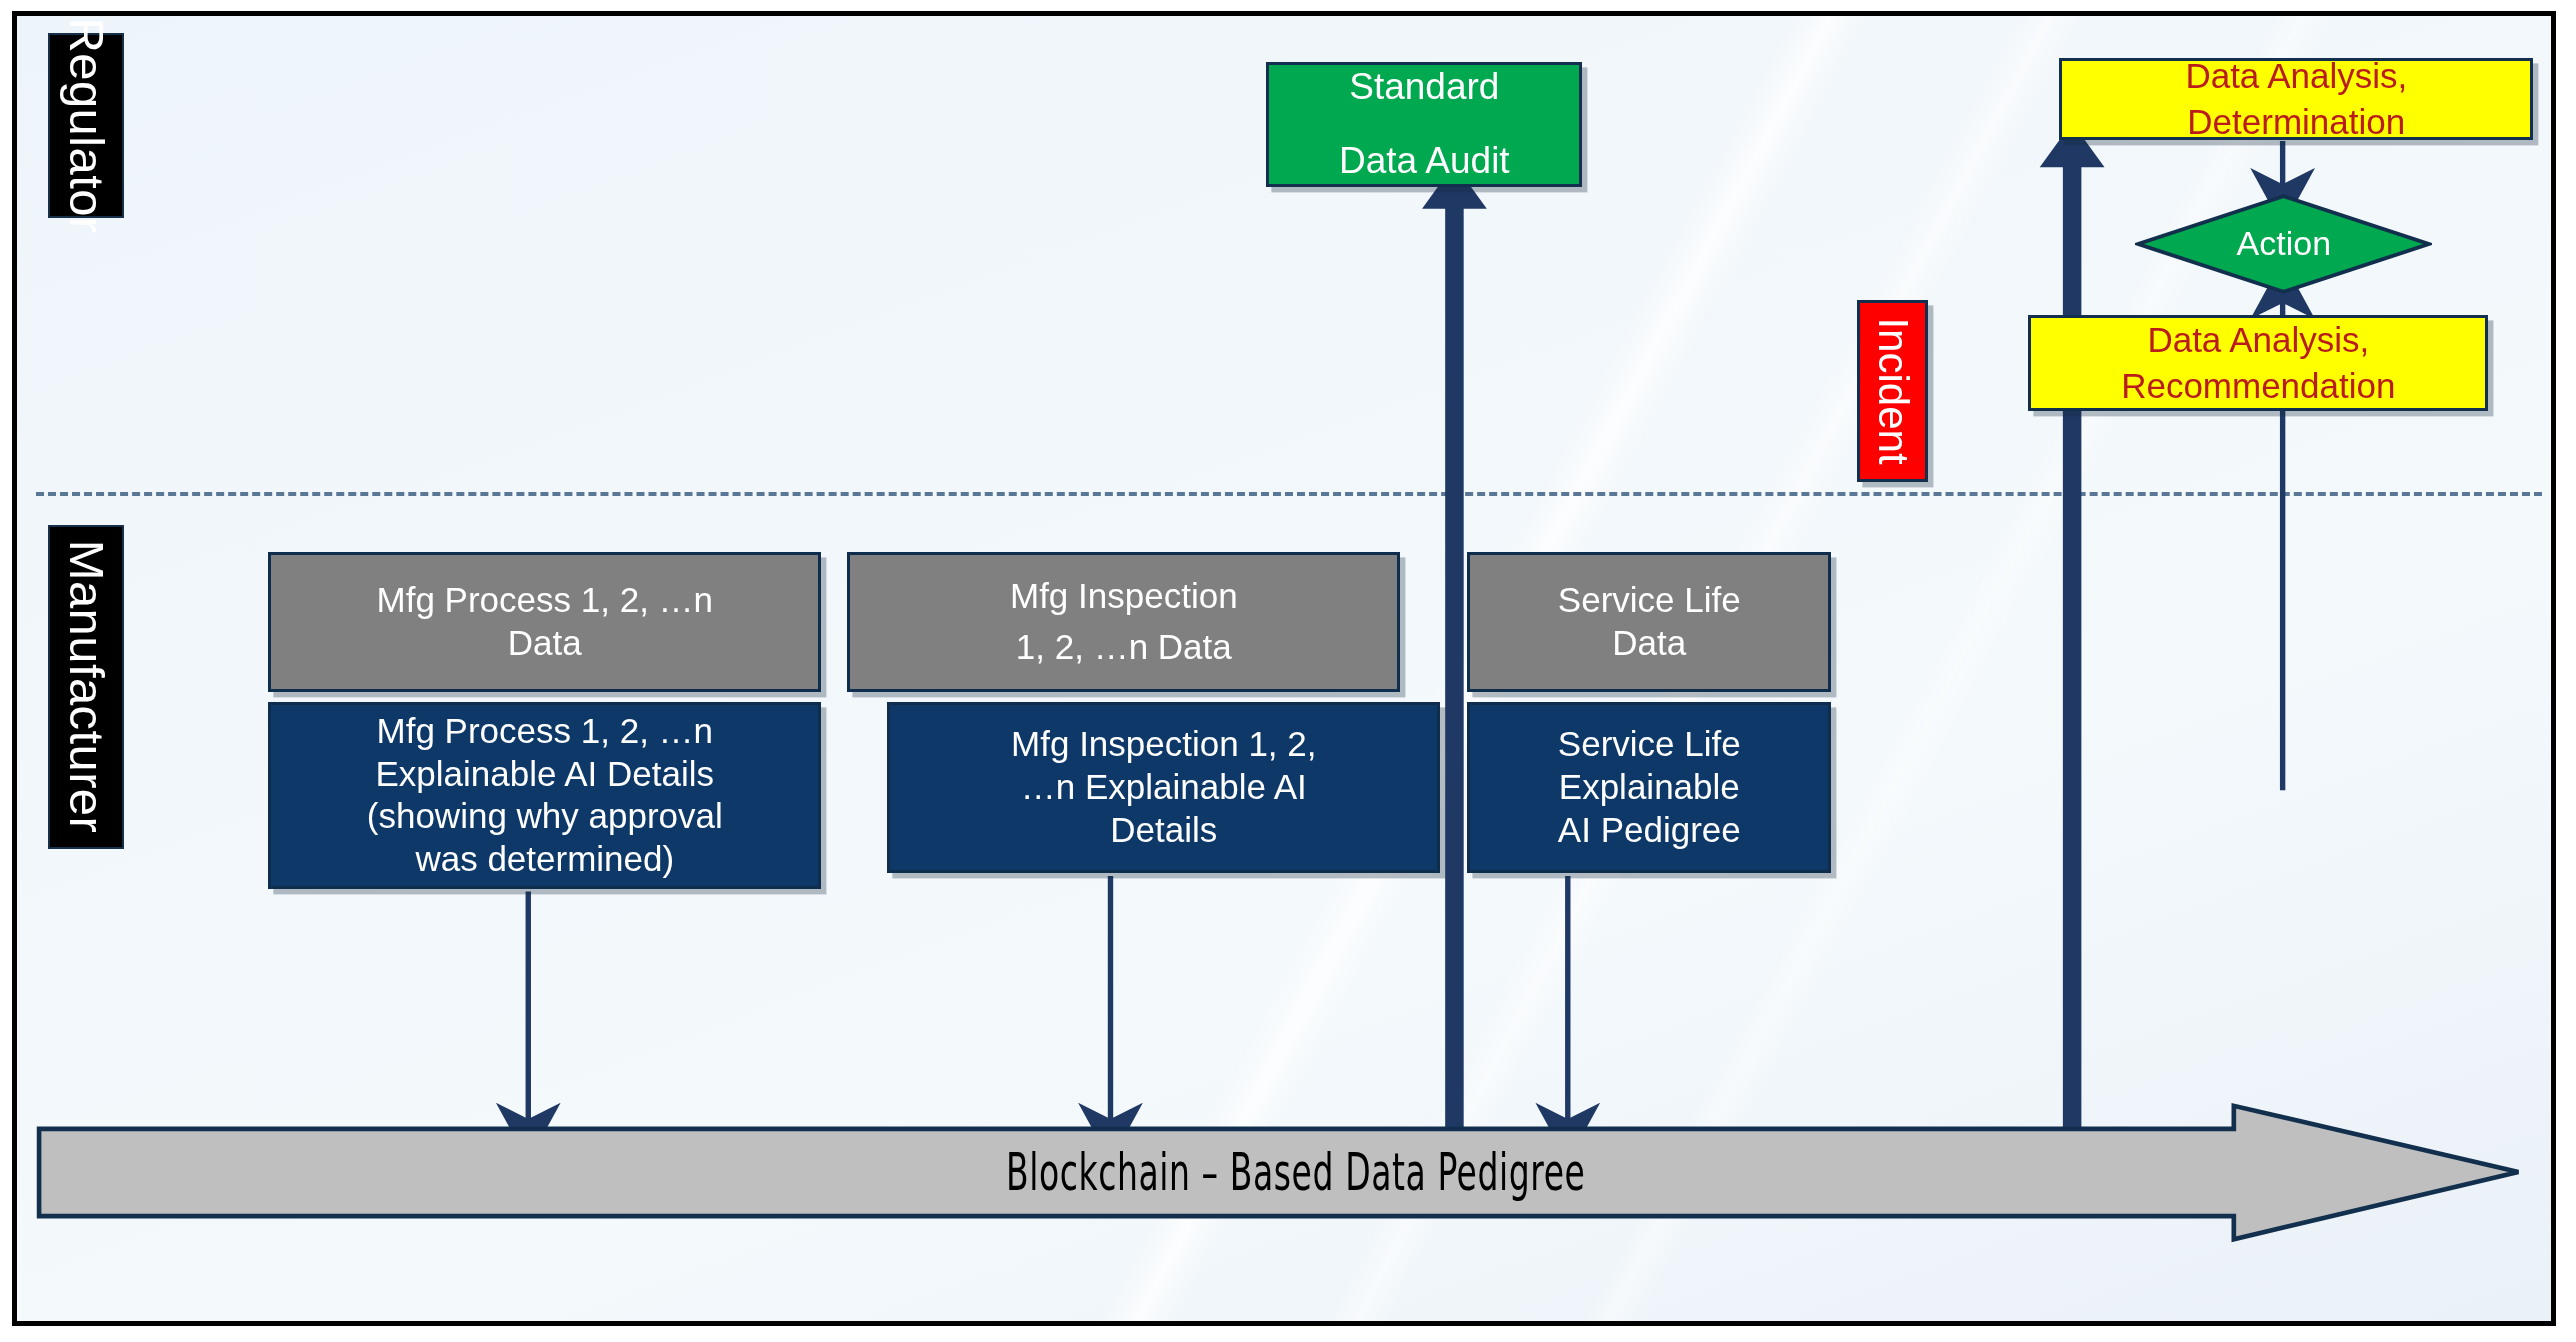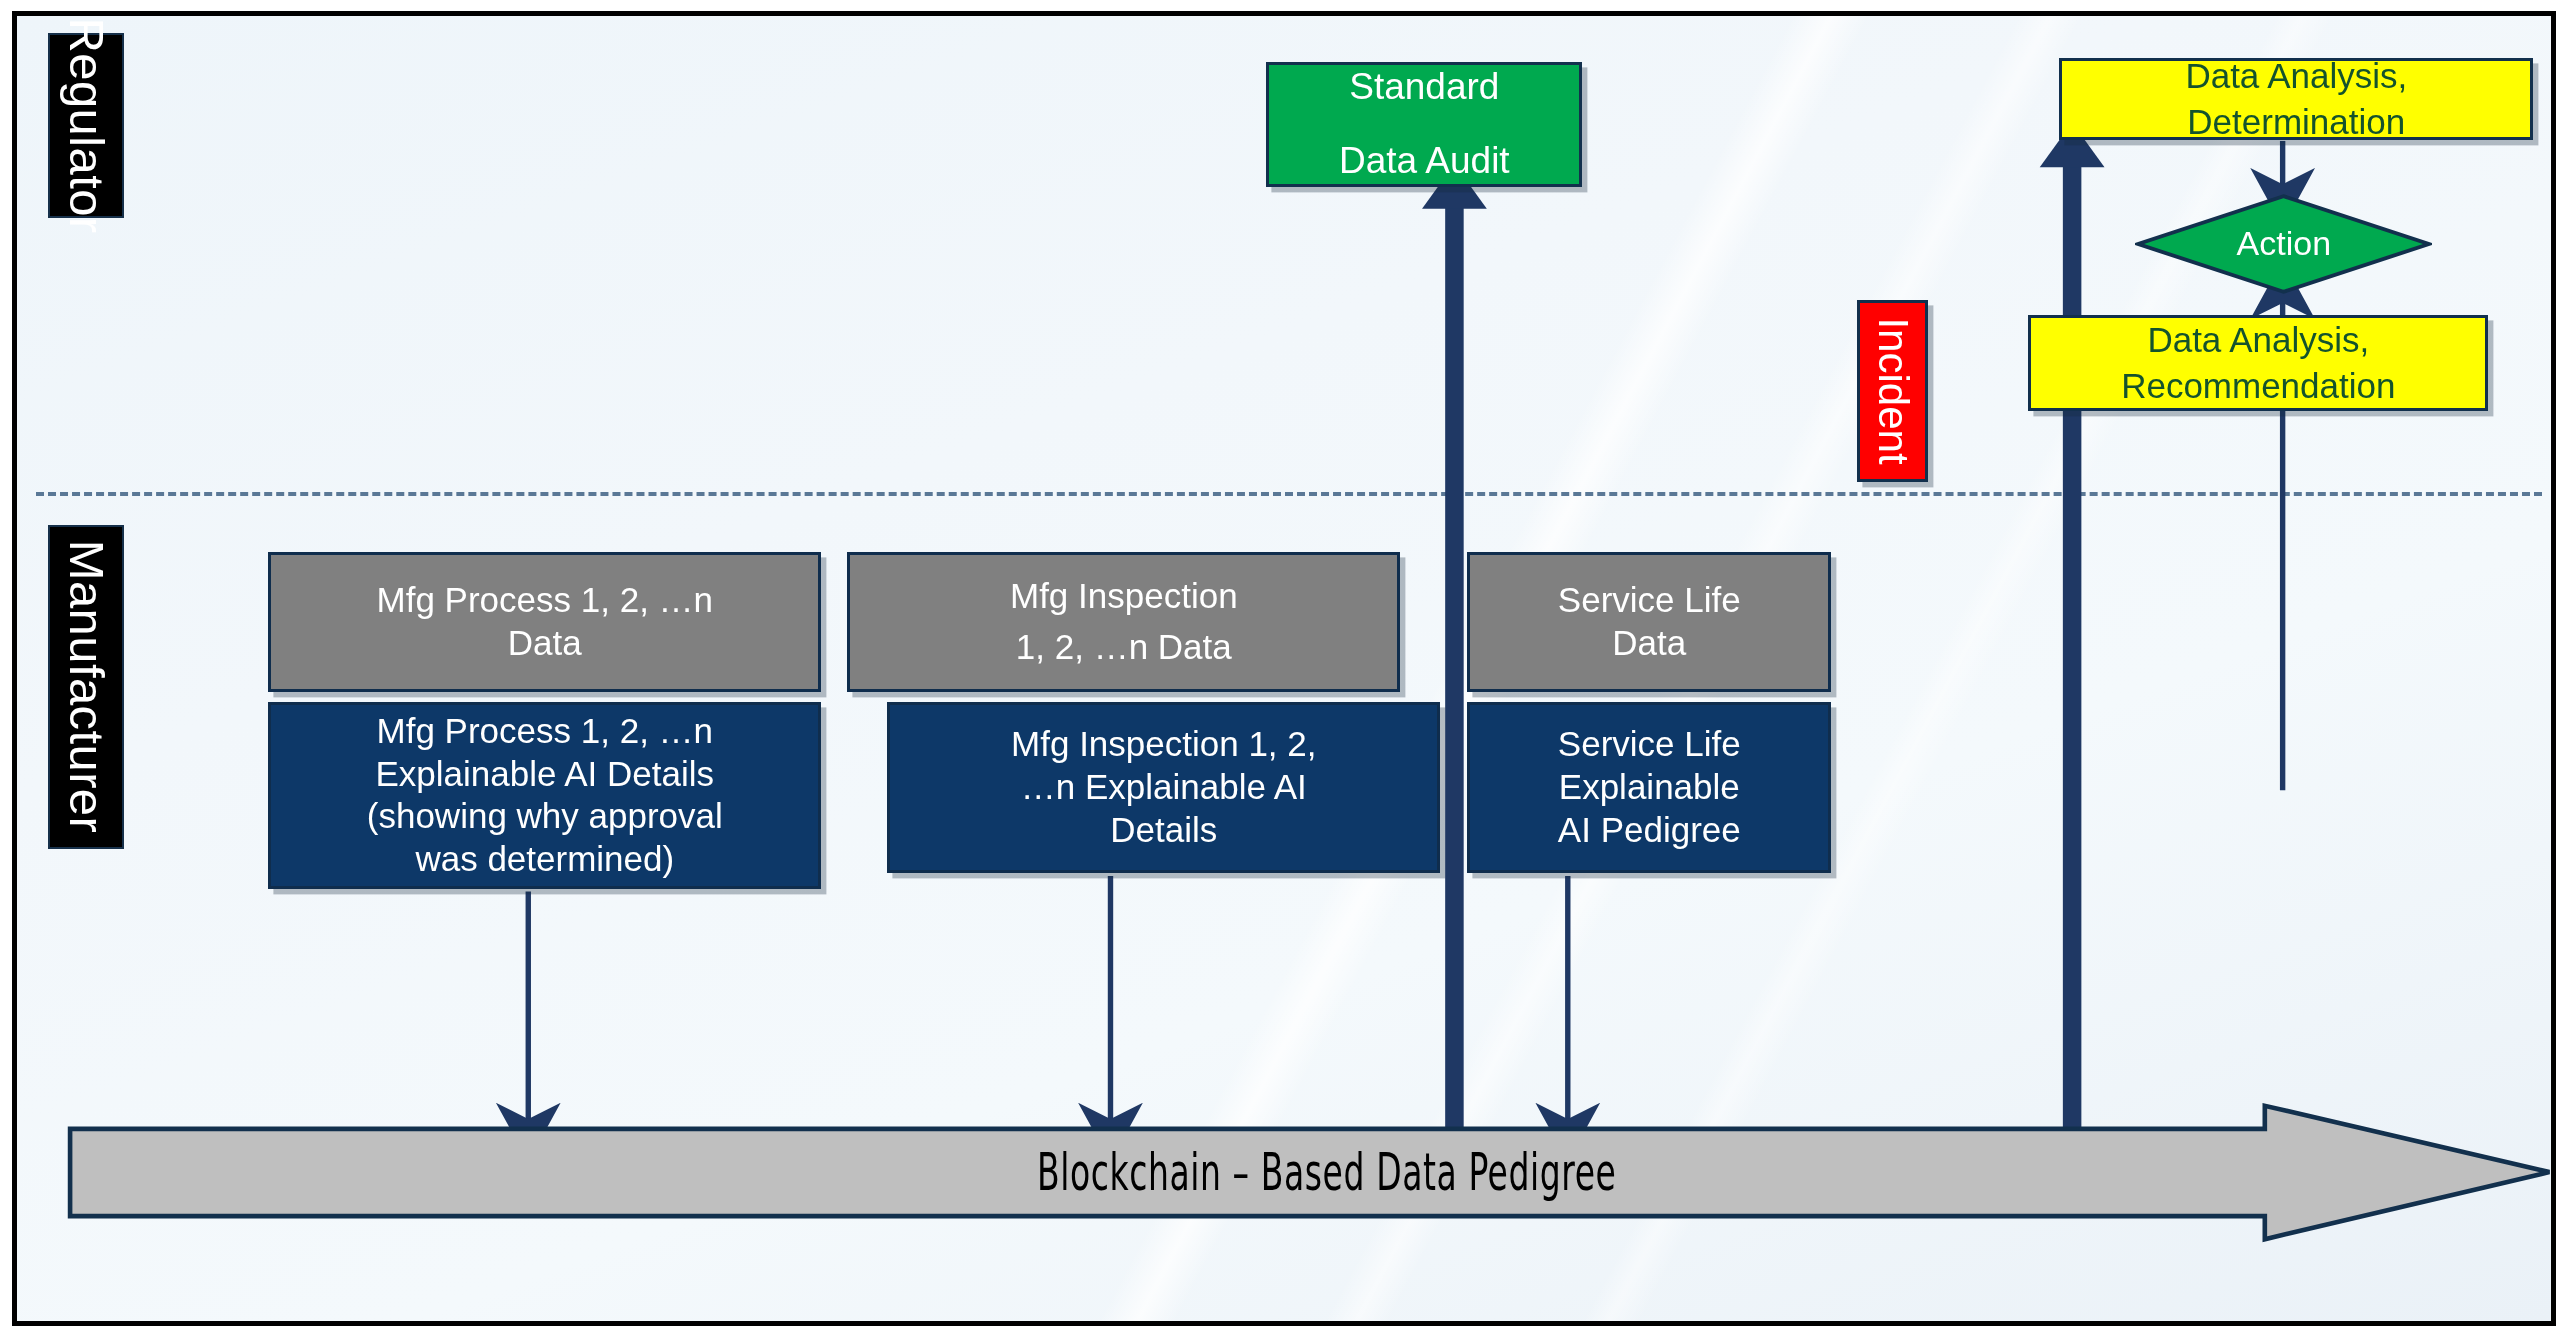--- a/index.html
+++ b/index.html
@@ -88,21 +88,21 @@
     font-size:42px;
     line-height:1;
     white-space:nowrap;
   }
   .red-box span{display:block;transform:rotate(90deg);transform-origin:center center;}
 
   
   .yellow-box{
     background:#FFFF00;
     border:3.9px solid #12304d;
-    color:#14532d;
+    color:#b91c1c;
     font-size:35px;
     line-height:1.3;
   }
 
   
   .diamond-wrap{position:absolute;}
   .diamond-wrap svg{display:block;}
   .diamond-label{
     position:absolute;
     left:0;top:0;width:100%;height:100%;
@@ -225,21 +225,21 @@
         <polygon points="192.5,4 381,66 192.5,128 4,66" fill="#00A94F" stroke="#12304d" stroke-width="5"></polygon>
       </svg>
       <div class="diamond-label">Action</div>
     </div>
 
     <div class="node yellow-box boxshadow" style="left:2011px;top:299px;width:460px;height:96px;flex-direction:column;">
       <div>Data Analysis,</div>
       <div>Recommendation</div>
     </div>
 
-    <div id="blockchain" style="left:18.5px;top:1085px;width:2487px;height:143px;margin-left:31px;">
+    <div id="blockchain" style="left:18.5px;top:1085px;width:2487px;height:143px;">
       <svg viewBox="0 0 3225 185" width="2487" height="143">
         <polygon points="4,36 2850,36 2850,6 3219,92 2850,179 2850,149 4,149" fill="#BFBFBF" stroke="#12304d" stroke-width="6"></polygon>
       </svg>
       <div class="bc-label">Blockchain – Based Data Pedigree</div>
     </div>
 
   </div>
 </div>
 
 

